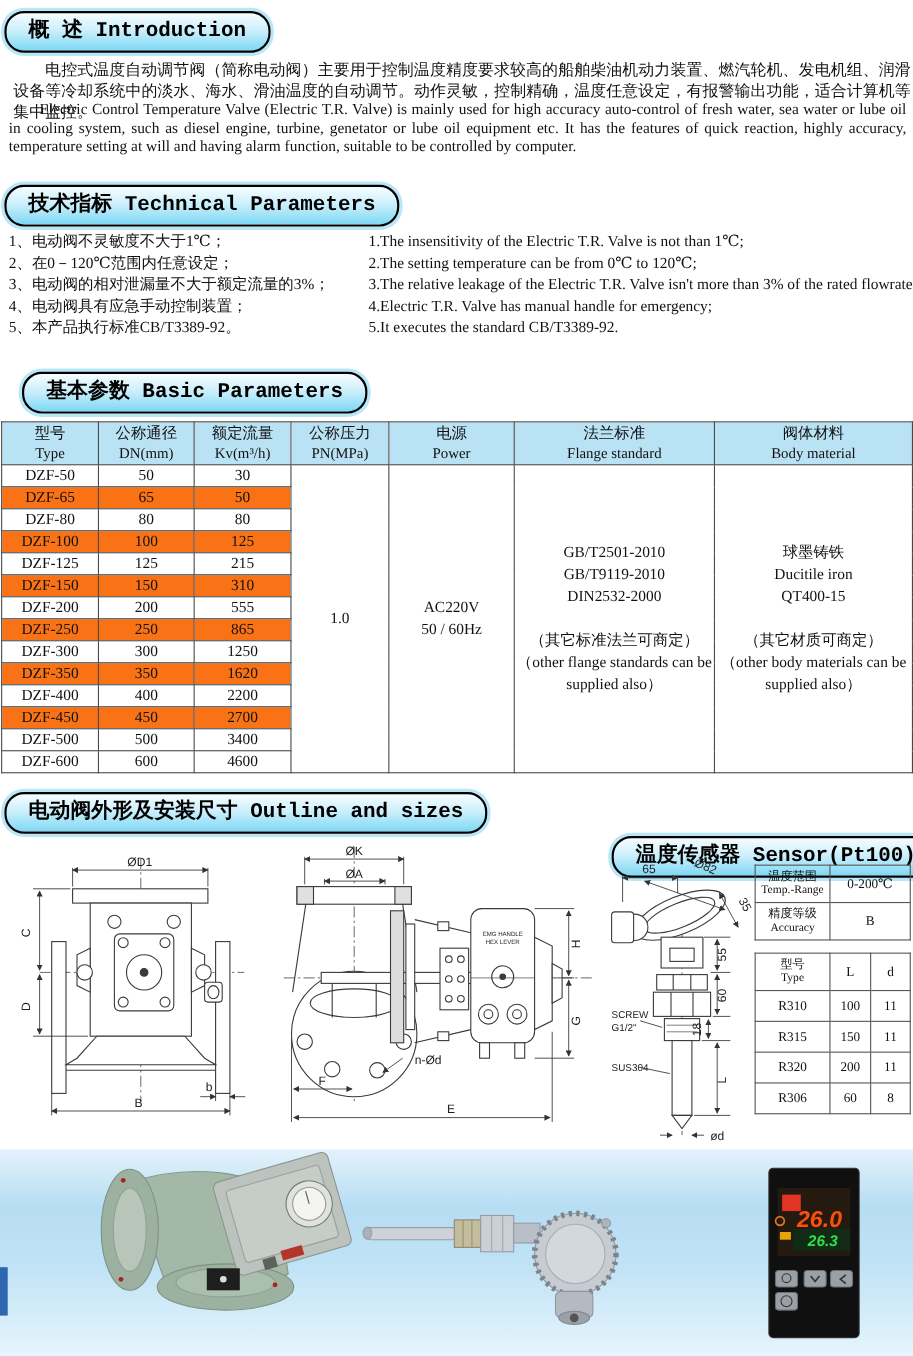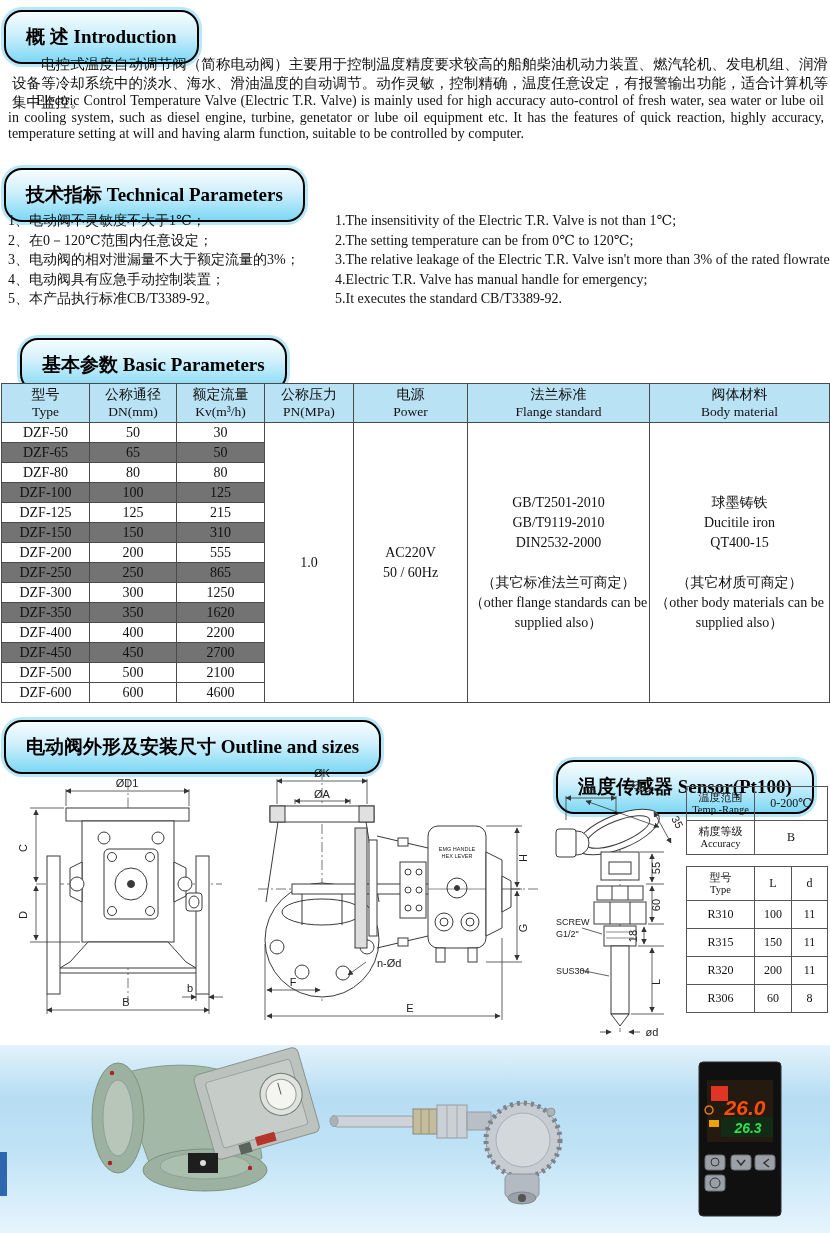--- a/index.html
+++ b/index.html
@@ -1,37 +1,37 @@
 <!DOCTYPE html>
 <html><head>
 <meta charset="utf-8">
 <style>
   html,body{margin:0;padding:0;background:#e9edf0;}
   .page{position:relative;width:830px;height:1233px;background:#ffffff;overflow:hidden;
         font-family:"Liberation Serif","DejaVu Serif",serif;color:#111;margin:0 auto;}
   .abs{position:absolute;}
-  .pill{position:absolute;display:inline-block;height:34px;line-height:33px;padding:8px 20px;
+  .pill{position:absolute;display:inline-block;height:34px;line-height:33px;padding:0 20px;
         border:2px solid #000;border-radius:18px;
         background:linear-gradient(180deg,#f6fdff 0%,#cdeffb 45%,#7dd8f5 100%);
         box-shadow:0 0 0 3px #b7e7f8;
-        font-family:Liberation Serif, serif;font-weight:bold;font-size:19px;color:#000;
+        font-family:Liberation Mono, monospace;font-weight:bold;font-size:19px;color:#000;
         white-space:nowrap;}
   .para{position:absolute;left:8px;width:816px;text-indent:2em;text-align:justify;}
   .para.cn{top:51px;font-size:14.5px;line-height:19px;}
   .para.en{top:93px;font-size:14px;line-height:16.5px;}
   .techlist{position:absolute;top:211px;font-size:14px;line-height:19.6px;white-space:nowrap;}
   .techlist.cn{left:8px;}
   .techlist.en{left:335px;}
   
   table.params{position:absolute;left:1px;top:383px;width:828px;border-collapse:collapse;table-layout:fixed;
                font-size:14px;text-align:center;}
   table.params th,table.params td{border:1px solid #4a4a4a;padding:0;overflow:hidden;}
   table.params th{height:38px;background:#b9e2f4;font-weight:normal;}
   table.params td{height:19px;}
-  table.params tr.hl td{background:#737373;}
+  table.params tr.hl td{background:#f97316;}
   .hcn{font-size:14px;line-height:17px;}
   .hen{font-size:13.5px;line-height:17px;}
   .bigcell{background:#fff !important;vertical-align:middle;font-size:14px;line-height:20px;margin-top:8px;}
   .cellgap{height:20px;}
   
   table.mini{position:absolute;border-collapse:collapse;table-layout:fixed;text-align:center;
              font-size:12px;background:transparent;}
   table.mini td,table.mini th{border:1px solid #555;padding:4px;font-weight:normal;}
   .mcn{font-size:11px;line-height:13px;}
   .men{font-size:10.5px;line-height:12px;}
@@ -190,21 +190,21 @@
           <td>2200</td>
         </tr>
     <tr class="hl">
           <td>DZF-450</td>
           <td>450</td>
           <td>2700</td>
         </tr>
     <tr>
           <td>DZF-500</td>
           <td>500</td>
-          <td>2100</td>
+          <td>3400</td>
         </tr>
     <tr>
           <td>DZF-600</td>
           <td>600</td>
           <td>4600</td>
         </tr>
   </tbody>
     </table>
 
   <div class="pill" style="left:4px;top:720px;">电动阀外形及安装尺寸 Outline and sizes</div>

